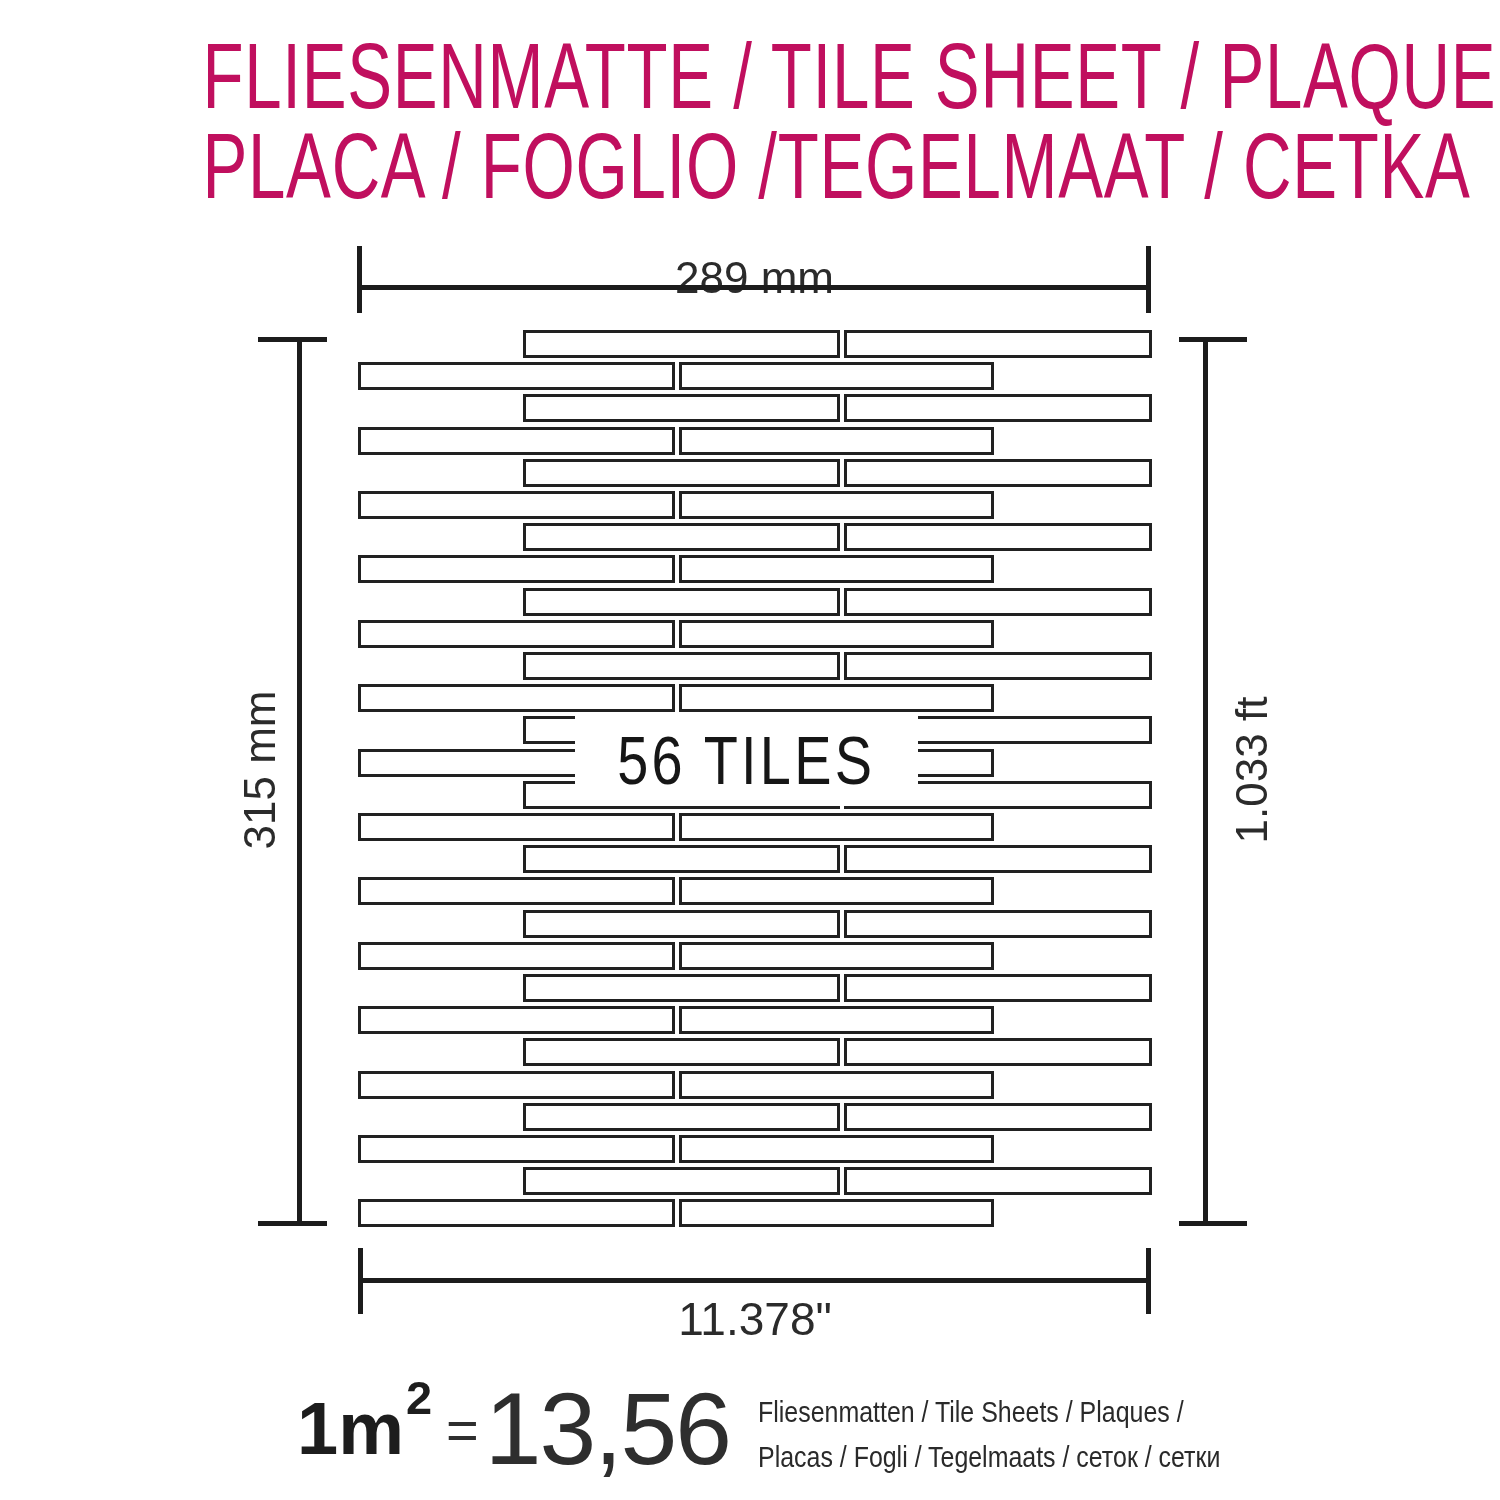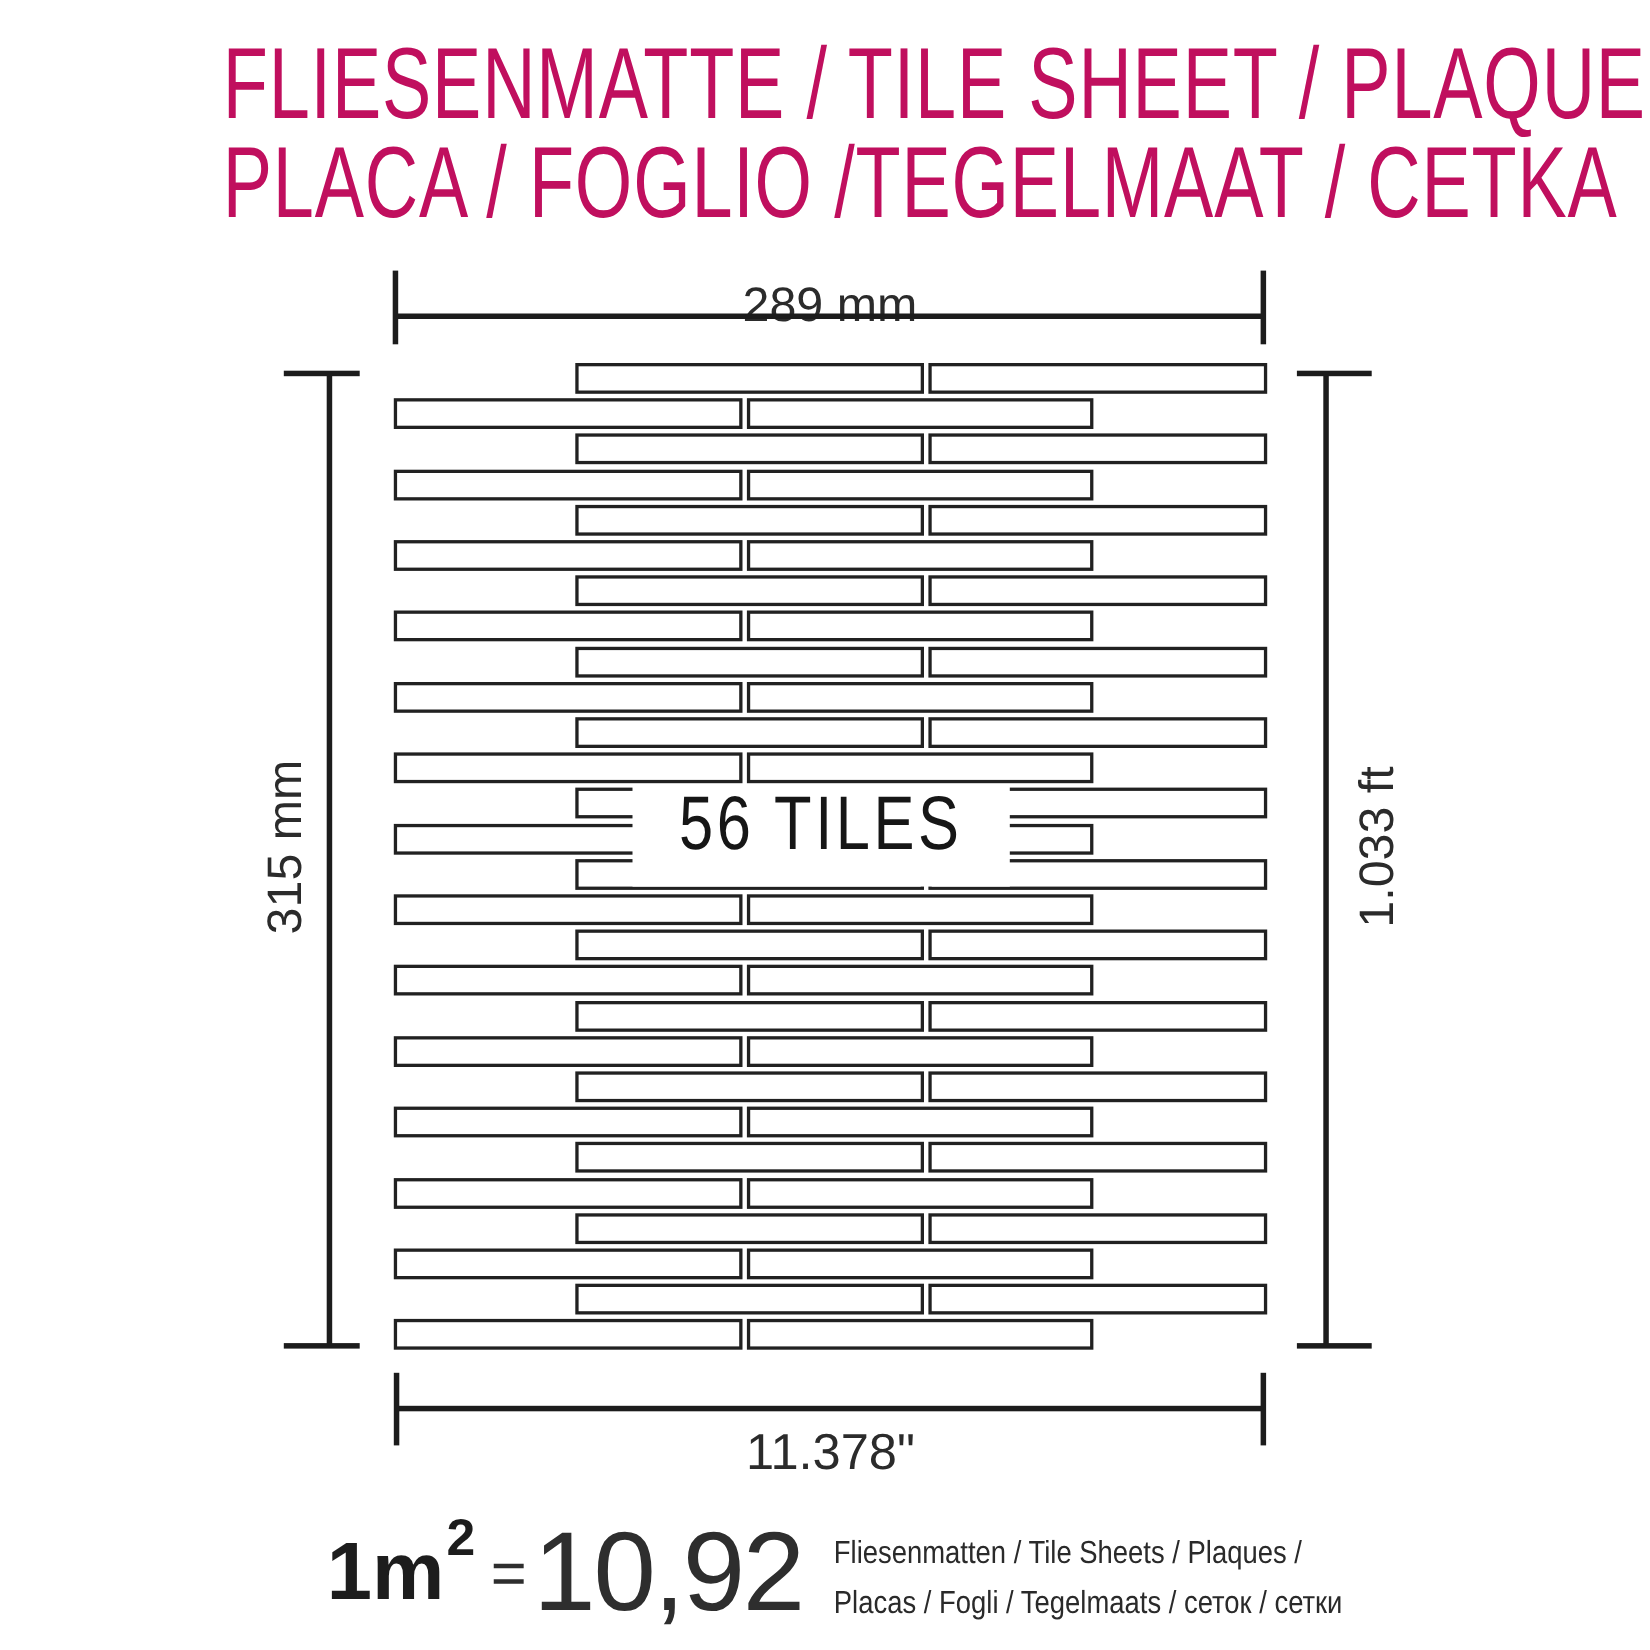--- a/index.html
+++ b/index.html
@@ -22,21 +22,21 @@
     line-height:1;white-space:nowrap;
   }
   .rot{transform:rotate(-90deg);}
   
   .tile{
     position:absolute;background:#ffffff;border:3px solid #212121;
     box-sizing:border-box;
   }
   .tiles-label-box{
     position:absolute;background:#ffffff;display:flex;
-    justify-content:center;
+    align-items:center;justify-content:center;
   }
   .tiles-label-text{
     font-size:69px;font-weight:400;color:#161616;letter-spacing:4px;
     transform:scaleX(0.81);white-space:nowrap;line-height:1;
   }
   
   .footer{
     position:absolute;left:297px;top:1378px;display:flex;
     align-items:center;color:#1d1d1d;
   }
@@ -138,20 +138,20 @@
 
   <div class="dline" style="left:1203px;top:339px;width:5px;height:885px;"></div>
   <div class="dline" style="left:1179px;top:337px;width:68px;height:5px;"></div>
   <div class="dline" style="left:1179px;top:1221px;width:68px;height:5px;"></div>
   <div class="dim-label rot" style="left:1102px;top:745px;width:300px;height:50px;line-height:50px;">1.033 ft</div>
 
   <div class="footer">
     <span class="f-area">1m</span>
       <span class="f-sup">2</span>
     <span class="f-eq">=</span>
-    <span class="f-val">10,92</span>
+    <span class="f-val">13,56</span>
     <span class="f-small">
       <span style="display:block">Fliesenmatten / Tile Sheets /  Plaques /</span>
       <span style="display:block">Placas / Fogli / Tegelmaats / сеток / сетки</span>
     </span>
   </div>
 
 </div>
 
 </body></html>

